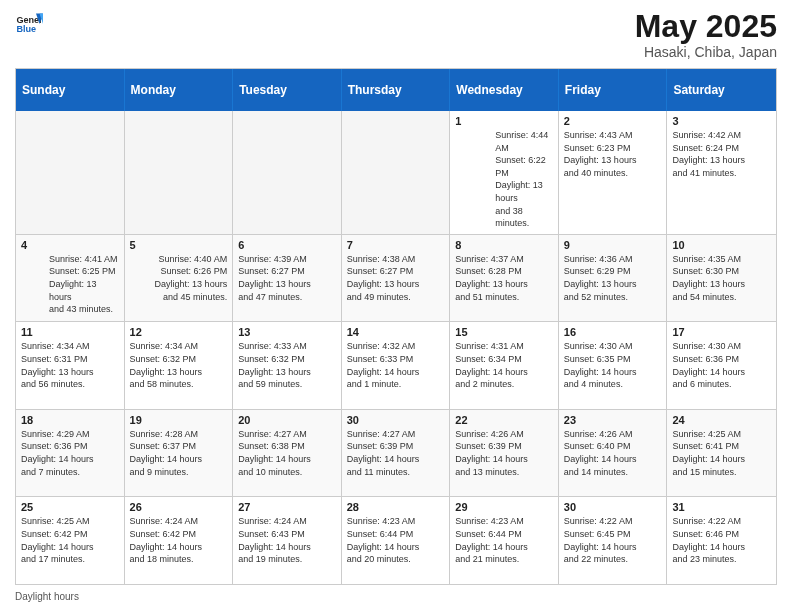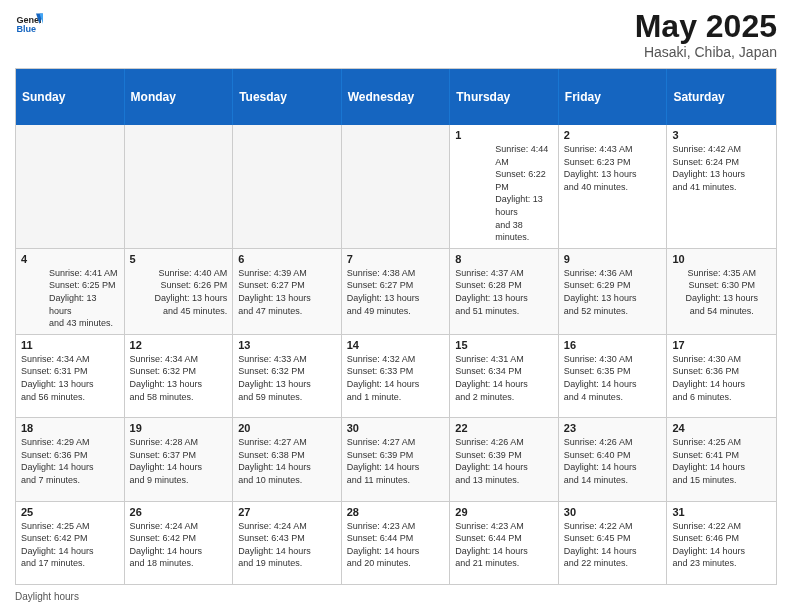--- a/index.html
+++ b/index.html
@@ -54,21 +54,21 @@
     }
     .cal-header {
       display: grid;
       grid-template-columns: repeat(7, 1fr);
       background: #1565c0;
     }
     .cal-header-cell {
       color: #fff;
       font-size: 12px;
       font-weight: bold;
-      padding: 21px 6px;
+      padding: 14px 6px;
       text-align: left;
       border-right: 1px solid #1976d2;
     }
     .cal-header-cell:last-child { border-right: none; }
     .cal-body {
       display: flex;
       flex-direction: column;
       flex: 1;
     }
     .cal-row {
@@ -124,22 +124,22 @@
       <div class="month-title">May 2025</div>
       <div class="subtitle">Hasaki, Chiba, Japan</div>
     </div>
   </div>
 
   <div class="calendar">
     <div class="cal-header">
     <div class="cal-header-cell">Sunday</div>
         <div class="cal-header-cell">Monday</div>
         <div class="cal-header-cell">Tuesday</div>
+        <div class="cal-header-cell">Thursday</div>
         <div class="cal-header-cell">Wednesday</div>
-        <div class="cal-header-cell">Thursday</div>
         <div class="cal-header-cell">Friday</div>
         <div class="cal-header-cell">Saturday</div>
       </div>
     <div class="cal-body">
     <div class="cal-row">
           <div class="cal-cell empty"></div>
           <div class="cal-cell empty"></div>
           <div class="cal-cell empty"></div>
           <div class="cal-cell empty"></div>
           <div class="cal-cell">
@@ -202,21 +202,21 @@
           </div>
           <div class="cal-cell alt">
             <div class="day-num">9</div>
             <div class="cell-text" style="white-space: pre-line;">Sunrise: 4:36 AM
 Sunset: 6:29 PM
 Daylight: 13 hours
 and 52 minutes.</div>
           </div>
           <div class="cal-cell alt">
             <div class="day-num">10</div>
-            <div class="cell-text" style="white-space: pre-line; text-align: center;">Sunrise: 4:35 AM
+            <div class="cell-text" style="white-space: pre-line;">Sunrise: 4:35 AM
 Sunset: 6:30 PM
 Daylight: 13 hours
 and 54 minutes.</div>
           </div>
         </div>
         <div class="cal-row">
           <div class="cal-cell">
             <div class="day-num">11</div>
             <div class="cell-text" style="white-space: pre-line;">Sunrise: 4:34 AM
 Sunset: 6:31 PM

